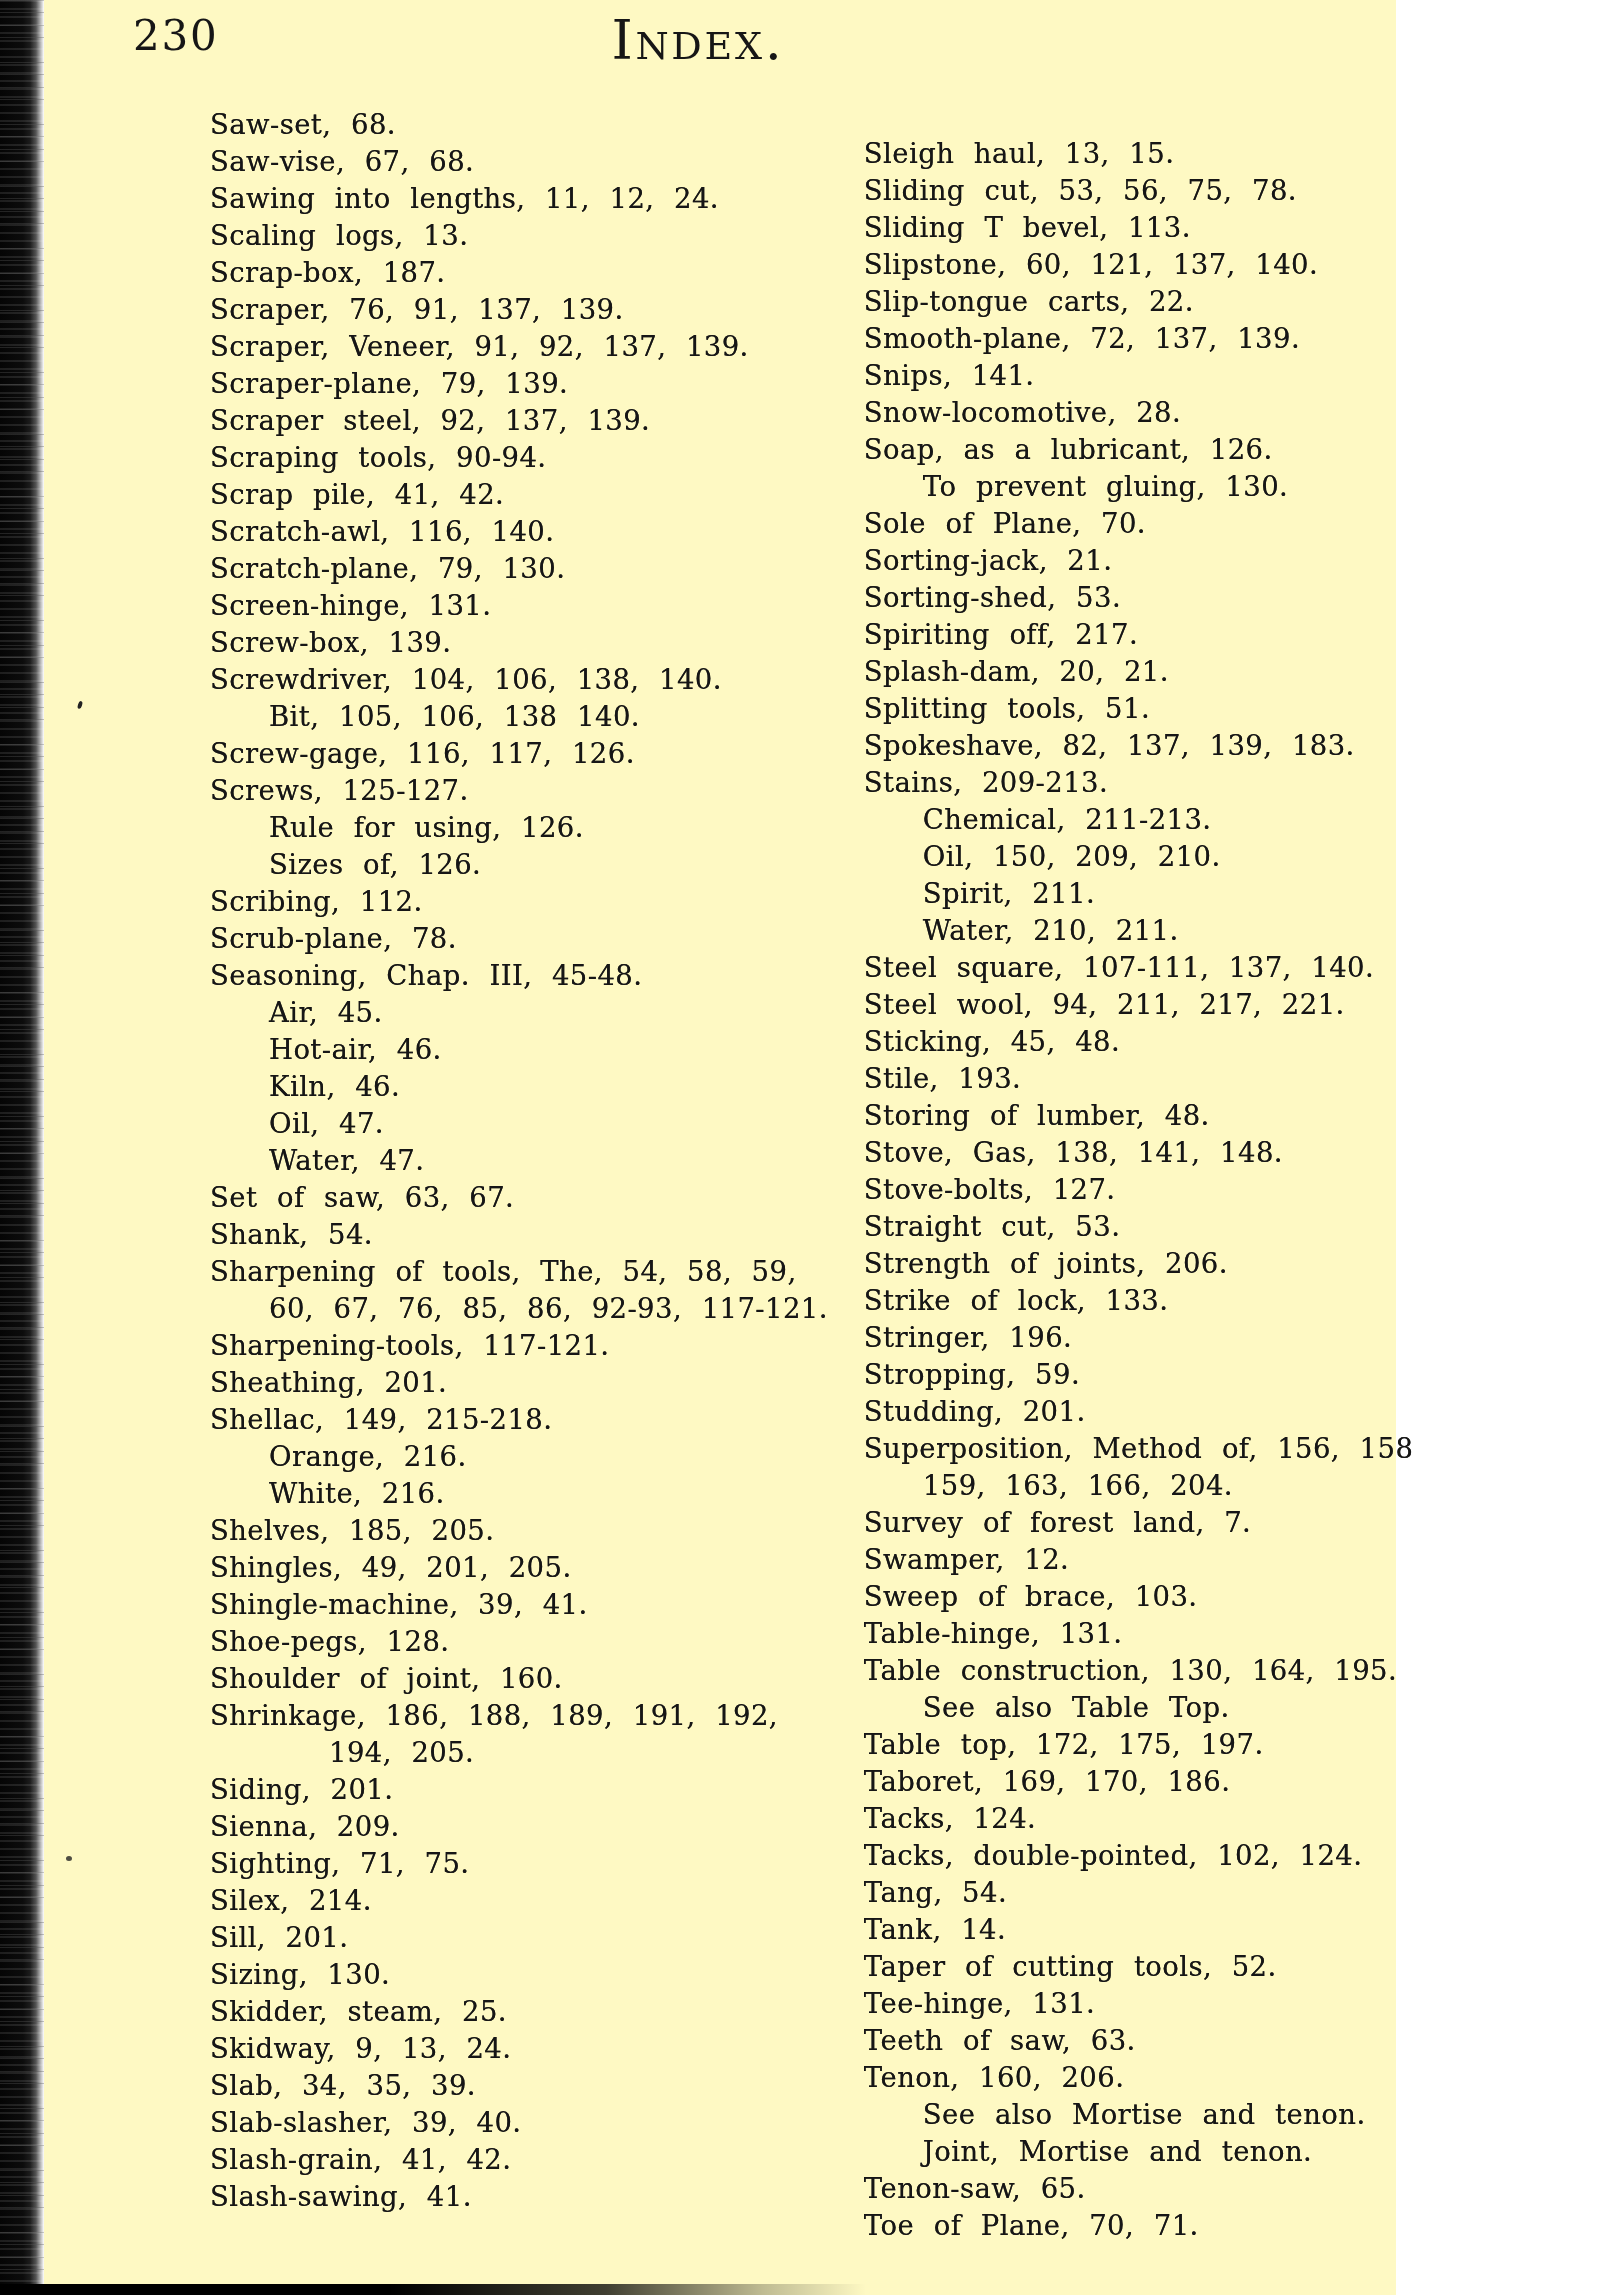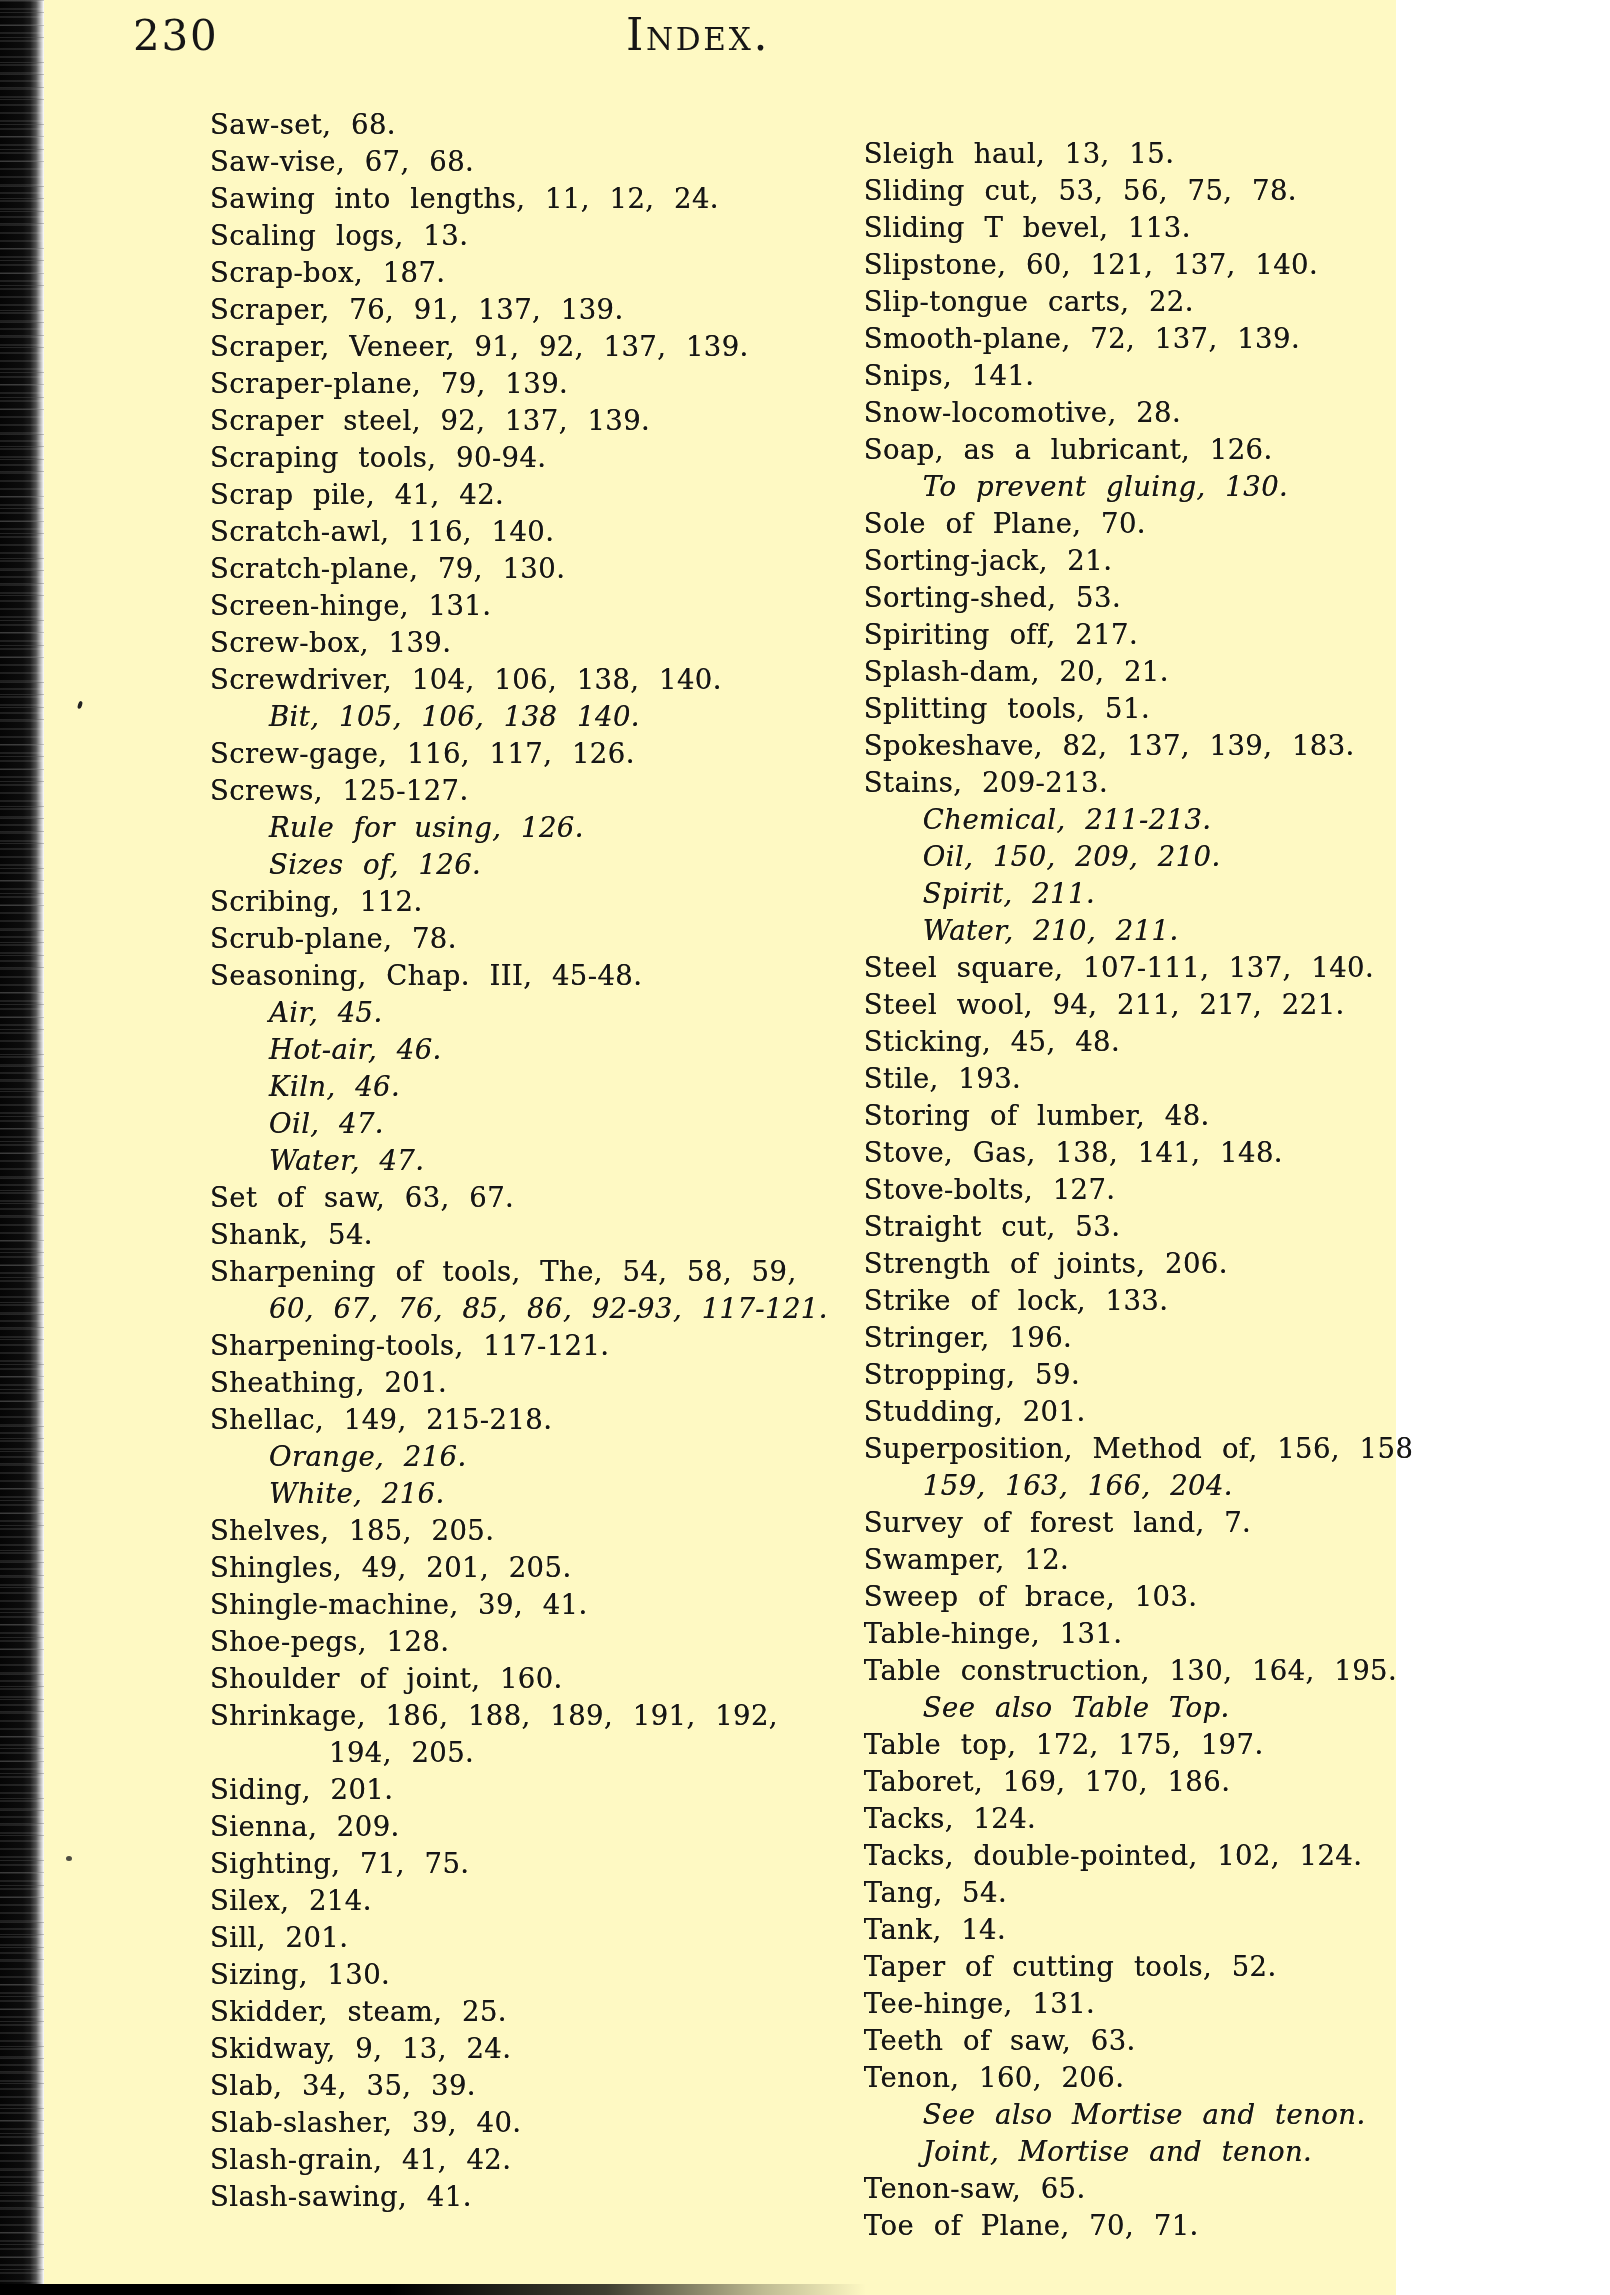--- a/index.html
+++ b/index.html
@@ -27,41 +27,41 @@
     position: absolute; left: 0; bottom: 0; height: 10.6px; width: 62%;
     background: linear-gradient(90deg, #000 0 45%, rgba(0,0,0,0.75) 70%, rgba(0,0,0,0.25) 88%, rgba(0,0,0,0) 100%);
   }
   .header { position: absolute; top: 8.9px; left: 0; right: 0; height: 71px; }
   .page-number {
     position: absolute; left: 133px; top: 1.8px;
     font-size: 42px; letter-spacing: 1.8px;
   }
   .page-title {
     position: absolute; left: 50%; transform: translateX(-50%); top: 0;
-    font-size: 44px;
+    font-size: 54px;
     font-variant-caps: small-caps;
     letter-spacing: 2.7px;
   }
   .columns {
     position: absolute; top: 106px; left: 210px; right: 35px;
     display: flex;
     gap: 36px;
   }
   .col { width: 683px; }
   .col.right { flex: 1; margin-top: 29px; }
   .line {
     font-size: 27.5px;
     line-height: 37px;
     white-space: nowrap;
     word-spacing: 0.38em;
     letter-spacing: 0.4px;
     text-shadow: 0 0 0.5px rgba(10,10,10,0.75);
   }
   .i0 { padding-left: 0; }
-  .i1 { padding-left: 59px; font-style: italic; }
+  .i1 { padding-left: 59px; }
   .i2 { padding-left: 119px; }
   .speck { position: absolute; background: #222; border-radius: 50%; }
   .speck.a { left: 78px; top: 701px; width: 4.4px; height: 8px; transform: rotate(18deg); }
   .speck.b { left: 66px; top: 1856px; width: 6.2px; height: 5.3px; opacity: .8; }
 </style>
 </head>
 <body>
 
 <div id="page">
   <div class="binding"></div>

